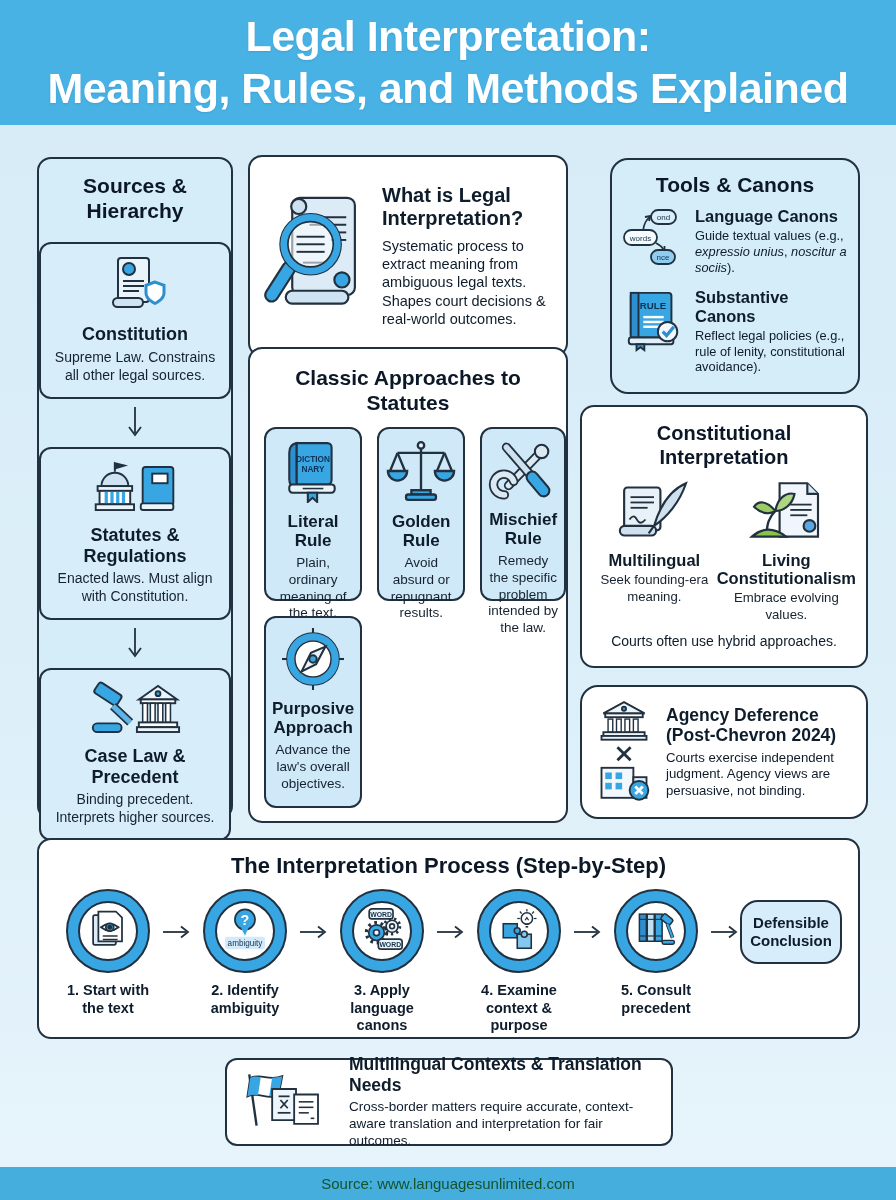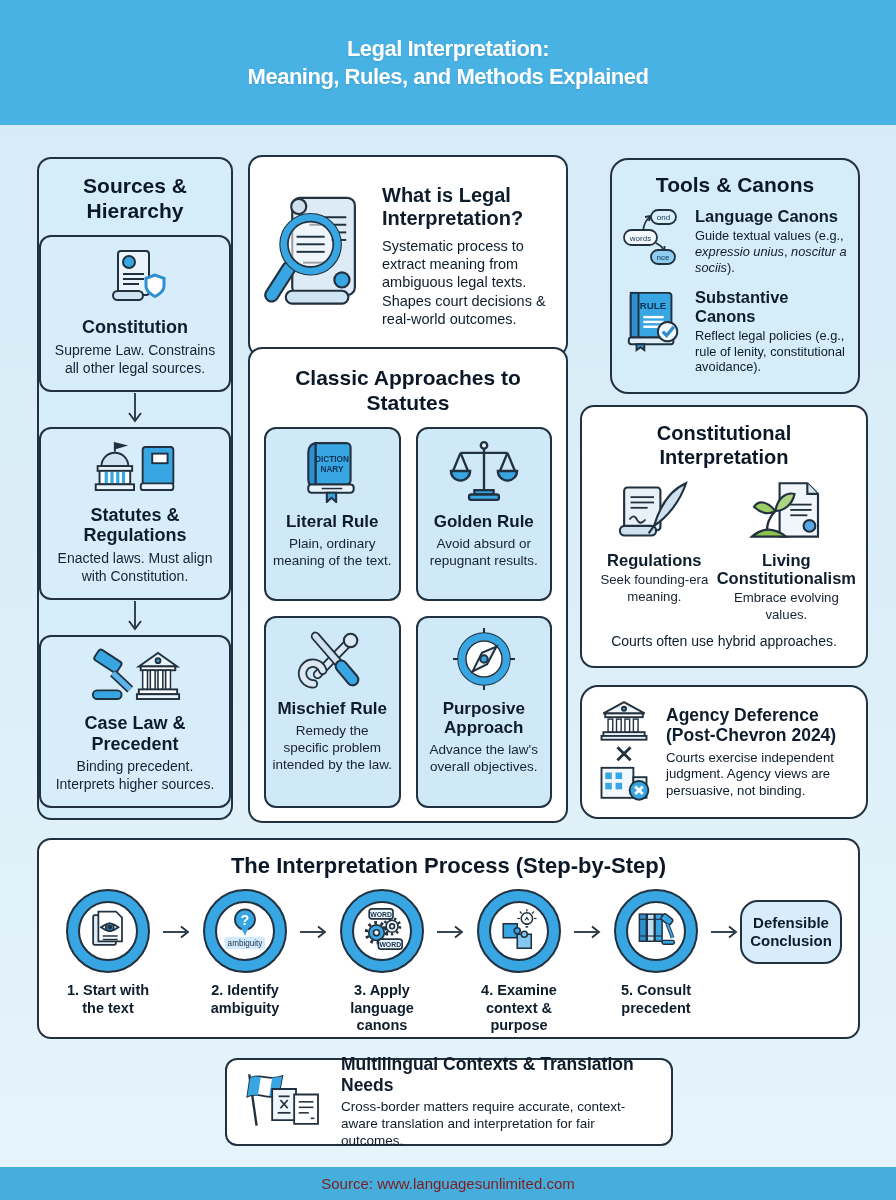--- a/index.html
+++ b/index.html
@@ -9,50 +9,50 @@
     font-family: "Liberation Sans", sans-serif; color:#0e1c2b;
     background: linear-gradient(180deg,#d6ebf7 0%,#dcEFf9 55%,#e7f4fb 100%);
     overflow: hidden;
   }
   
   .header {
     position:absolute; left:0; top:0; width:896px; height:125px;
     background:#49b2e4; color:#ffffff; text-align:center;
     display:flex; flex-direction:column; justify-content:center; gap:2px;
   }
-  .header .l1, .header .l2 { font-size:22px; font-weight:bold; letter-spacing:-0.5px; line-height:1.15;
+  .header .l1, .header .l2 { font-size:43px; font-weight:bold; letter-spacing:-0.5px; line-height:1.15;
     text-shadow:0 1px 2px rgba(0,60,100,0.15); }
   .footer {
     position:absolute; left:0; top:1167px; width:896px; height:33px;
     background:#45aedd; display:flex; align-items:center; justify-content:center;
-    font-size:15px; color:#7f1d1d;
+    font-size:15px; color:#14532d;
   }
   
-  .card { position:absolute; background:#ffffff; border:2px solid #22313f; border-radius:14px; }
+  .card { position:absolute; background:#ffffff; border:2px solid #22313f; border-radius:14px;gap:7px; }
   .blue { background:#d5ecf9; }
   .sec-title { font-weight:bold; text-align:center; color:#0c1827; line-height:1.2; }
   .desc { color:#16222f; }
   svg text { font-family:"Liberation Sans", sans-serif; }
   
   .sources { left:37px; top:157px; width:196px; height:663px; padding:14px 13px 10px;
     display:flex; flex-direction:column; align-items:center; }
   .sources .sec-title { font-size:21px; margin-bottom:12px; }
   .src-item { width:192px; background:#d7eefa; border:2px solid #22313f; border-radius:12px;
     padding:10px 7px 12px; text-align:center; }
   .src-item .t { font-size:18px; font-weight:bold; margin-top:4px; line-height:1.15;}
   .src-item .d { font-size:14px; line-height:1.28; margin-top:4px; }
   .v-arrow { height:36px; display:flex; align-items:center; justify-content:center; }
   
   .what { left:248px; top:155px; width:320px; height:202px; padding:14px 12px;
     display:flex; gap:8px; align-items:center; }
   .what .t { font-size:20px; font-weight:bold; line-height:1.15; margin-bottom:7px;}
   .what .d { font-size:14.5px; line-height:1.25; }
   .classic { left:248px; top:347px; width:320px; height:476px; padding:16px 14px; }
   .classic .sec-title { font-size:21px; }
-  .classic-grid { display:grid; grid-template-columns:1fr 1fr; grid-template-rows:174px 192px;
+  .classic-grid { display:grid; grid-template-columns:1fr 1fr 1fr; grid-template-rows:174px 192px;
     gap:15px; margin-top:12px; }
   .approach { background:#cfe9f8; border:2px solid #22313f; border-radius:12px;
     padding:10px 6px; text-align:center; display:flex; flex-direction:column; align-items:center; }
   .approach .t { font-size:17px; font-weight:bold; line-height:1.1; margin-top:6px; }
   .approach .d { font-size:13.5px; line-height:1.25; margin-top:4px; }
   
   .tools { left:610px; top:158px; width:250px; height:236px; padding:12px 11px; border-radius:18px;}
   .tools .sec-title { font-size:21px; margin-bottom:10px; }
   .tool-row { display:flex; gap:8px; align-items:flex-start; margin-bottom:12px; }
   .tool-row .t { font-size:16.5px; font-weight:bold; margin-bottom:2px;}
@@ -77,21 +77,21 @@
     display:flex; align-items:center; justify-content:center; }
   .ring .inner { width:60px; height:60px; border-radius:50%; background:#ffffff; border:2px solid #22313f;
     display:flex; align-items:center; justify-content:center; }
   .step .lbl { font-size:14.5px; font-weight:bold; text-align:center; line-height:1.18; margin-top:9px; }
   .h-arrow { margin-top:36px; flex:0 0 auto; }
   .conclusion { margin-top:11px; width:102px; min-height:64px; background:#d7edfb; border:2px solid #22313f;
     border-radius:18px; display:flex; align-items:center; justify-content:center; text-align:center;
     font-size:15px; font-weight:bold; line-height:1.2; padding:6px 4px; }
   
   .multi { left:225px; top:1058px; width:448px; height:88px; padding:10px 14px;
-    display:flex; gap:12px; align-items:center; border-radius:12px; }
+    display:flex; gap:20px; align-items:center; border-radius:12px; }
   .multi .t { font-size:17.5px; font-weight:bold; }
   .multi .d { font-size:13.5px; line-height:1.25; margin-top:3px; }
   .it { font-style:italic; }
 </style>
 </head>
 <body>
 
 <div class="page">
 
   <div class="header">
@@ -378,21 +378,21 @@
                   <line x1="14" y1="22" x2="36" y2="22"></line>
                   <line x1="14" y1="27" x2="30" y2="27"></line>
                 </g>
               <path d="M13 38 q4 -6 7 0 t8 0" stroke-width="1.7"></path>
               <rect x="4" y="44" width="34" height="9" rx="4.5" fill="#cfe0ee"></rect>
               <path d="M66 4 C52 10 42 24 36 44 C48 36 60 22 66 4 Z" fill="#cfe0ee"></path>
               <line x1="36" y1="44" x2="31" y2="51"></line>
             </g>
           </svg>
         </span>
-        <div class="t">Regulations</div>
+        <div class="t">Multilingual</div>
         <div class="d desc">Seek founding-era meaning.</div>
       </div>
       <div class="consti-col">
         <span>
           <svg width="80" height="64" viewBox="0 0 72 60">
             <g stroke="#22313f" stroke-width="2" fill="none">
               <path d="M30 4 h26 l10 10 v40 h-36 Z" fill="#f0f6fb"></path>
               <path d="M56 4 v10 h10" fill="#d8e8f4"></path>
               <g stroke-width="1.7">
                   <line x1="40" y1="24" x2="60" y2="24"></line>

